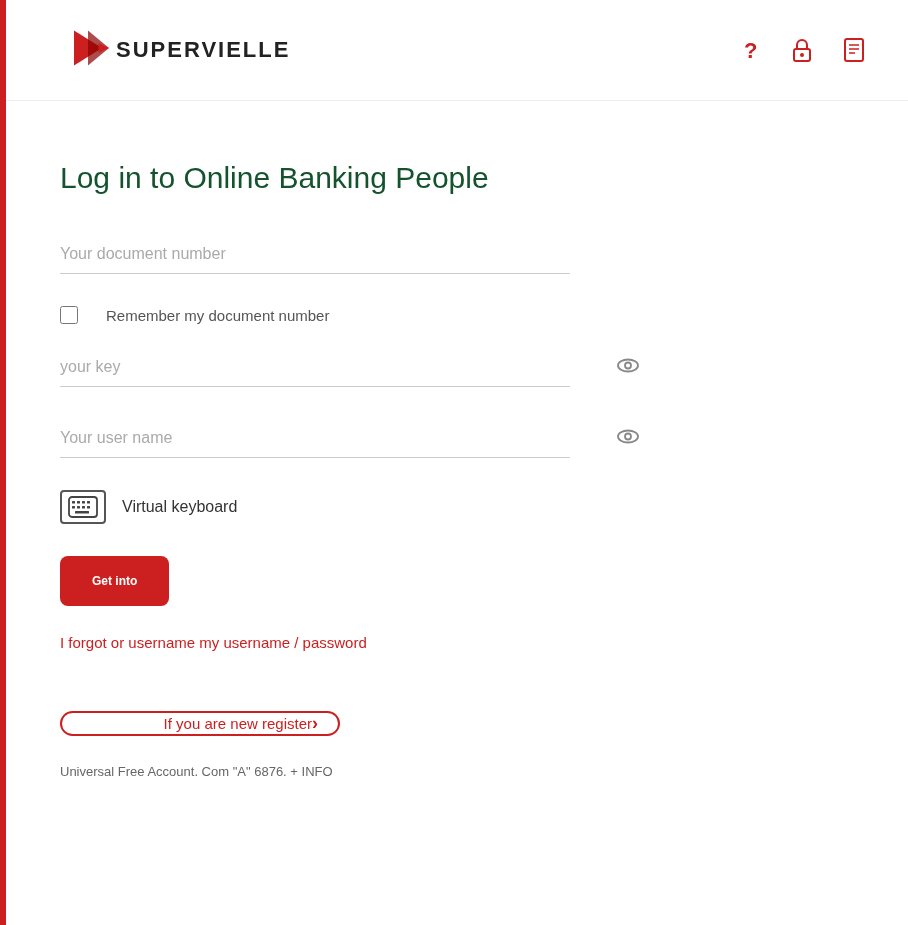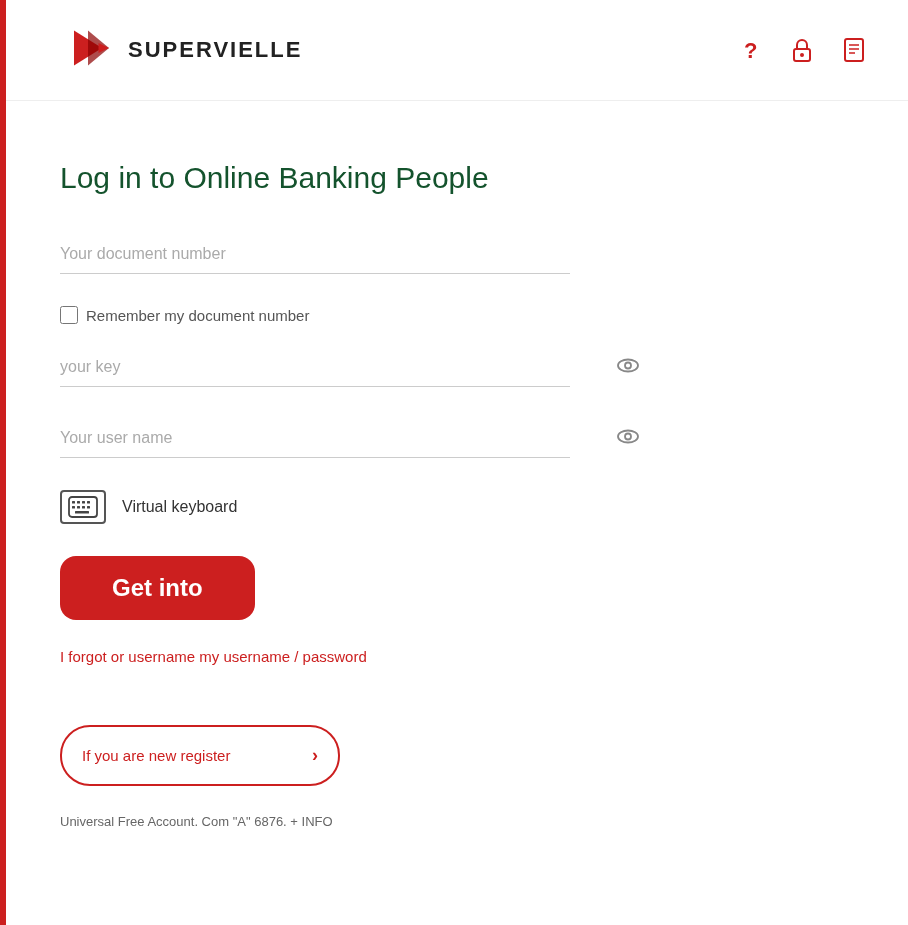--- a/index.html
+++ b/index.html
@@ -31,21 +31,21 @@
       display: flex;
       align-items: center;
       justify-content: space-between;
       padding: 20px 40px 20px 60px;
       border-bottom: 1px solid #eee;
     }
 
     .logo-area {
       display: flex;
       align-items: center;
-      gap: 12px;
+      gap: 0px;
     }
 
     .logo-text {
       font-size: 22px;
       font-weight: 800;
       letter-spacing: 2px;
       color: #222;
       text-transform: uppercase;
     }
 
@@ -103,21 +103,21 @@
       top: 50%;
       transform: translateY(-50%);
       color: #666;
       cursor: pointer;
       font-size: 20px;
     }
 
     .checkbox-group {
       display: flex;
       align-items: center;
-      gap: 8px;
+      gap: 28px;
       margin-bottom: 24px;
     }
 
     .checkbox-group input[type="checkbox"] {
       width: 18px;
       height: 18px;
       border: 1px solid #aaa;
       cursor: pointer;
       accent-color: #cc1f1f;
     }
@@ -148,45 +148,45 @@
 
     .keyboard-label {
       font-size: 16px;
       color: #333;
     }
 
     .get-into-btn {
       background: #cc1f1f;
       color: #fff;
       border: none;
-      border-radius: 16px;
-      padding: 18px 52px;
-      font-size: 24px;
+      border-radius: 8px;
+      padding: 18px 32px;
+      font-size: 12px;
       font-weight: 600;
       cursor: pointer;
       margin-bottom: 28px;
       display: inline-block;
     }
 
     .forgot-link {
       color: #cc1f1f;
       font-size: 15px;
       text-decoration: none;
       cursor: pointer;
       display: block;
       margin-bottom: 60px;
     }
 
     .register-btn {
       display: inline-flex;
       align-items: center;
-      justify-content: space-between;
+      justify-content: flex-end;
       border: 2px solid #cc1f1f;
       border-radius: 30px;
-      padding: 18px 20px;
+      padding: 0 20px;
       min-width: 280px;
       background: transparent;
       cursor: pointer;
       color: #cc1f1f;
       font-size: 16px;
       margin-bottom: 28px;
     }
 
     .register-btn-text {
       color: #cc1f1f;

